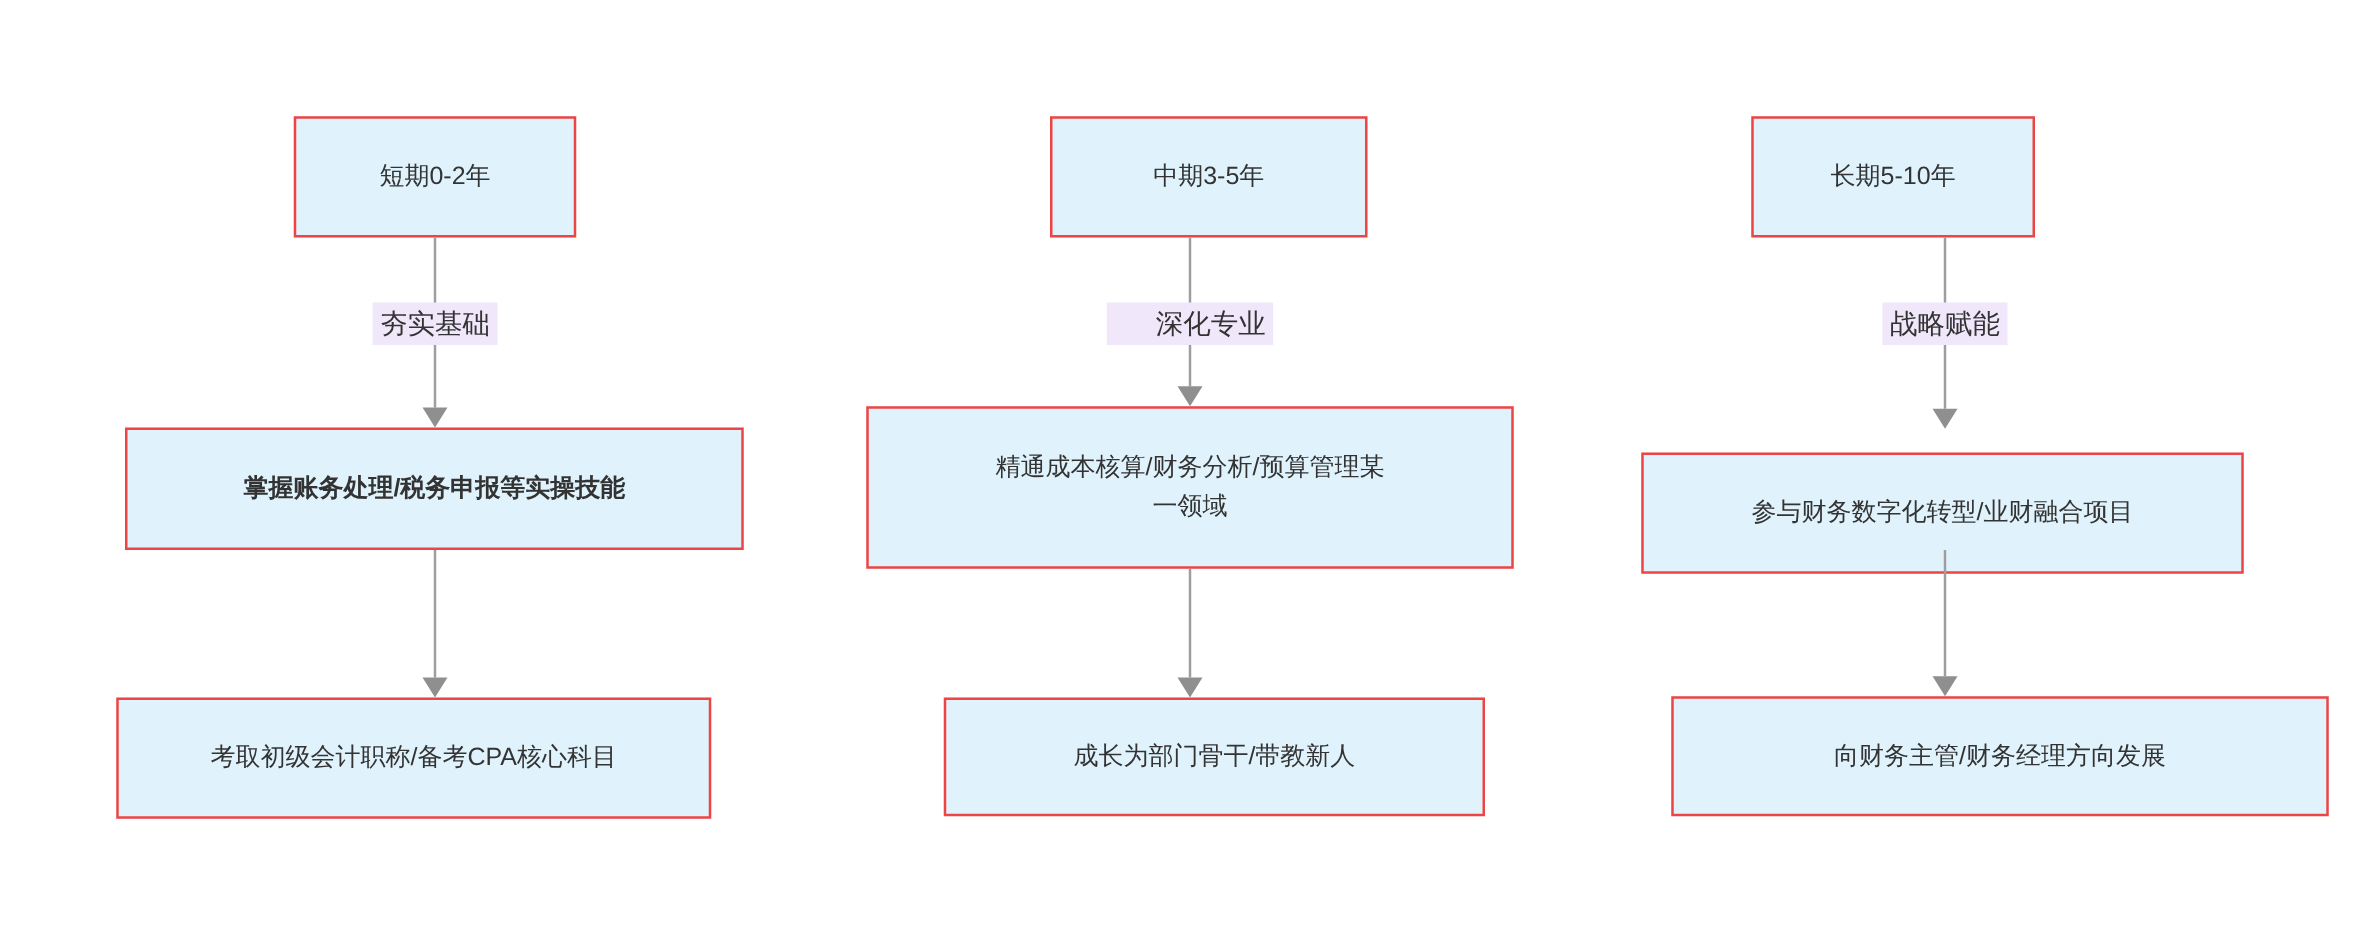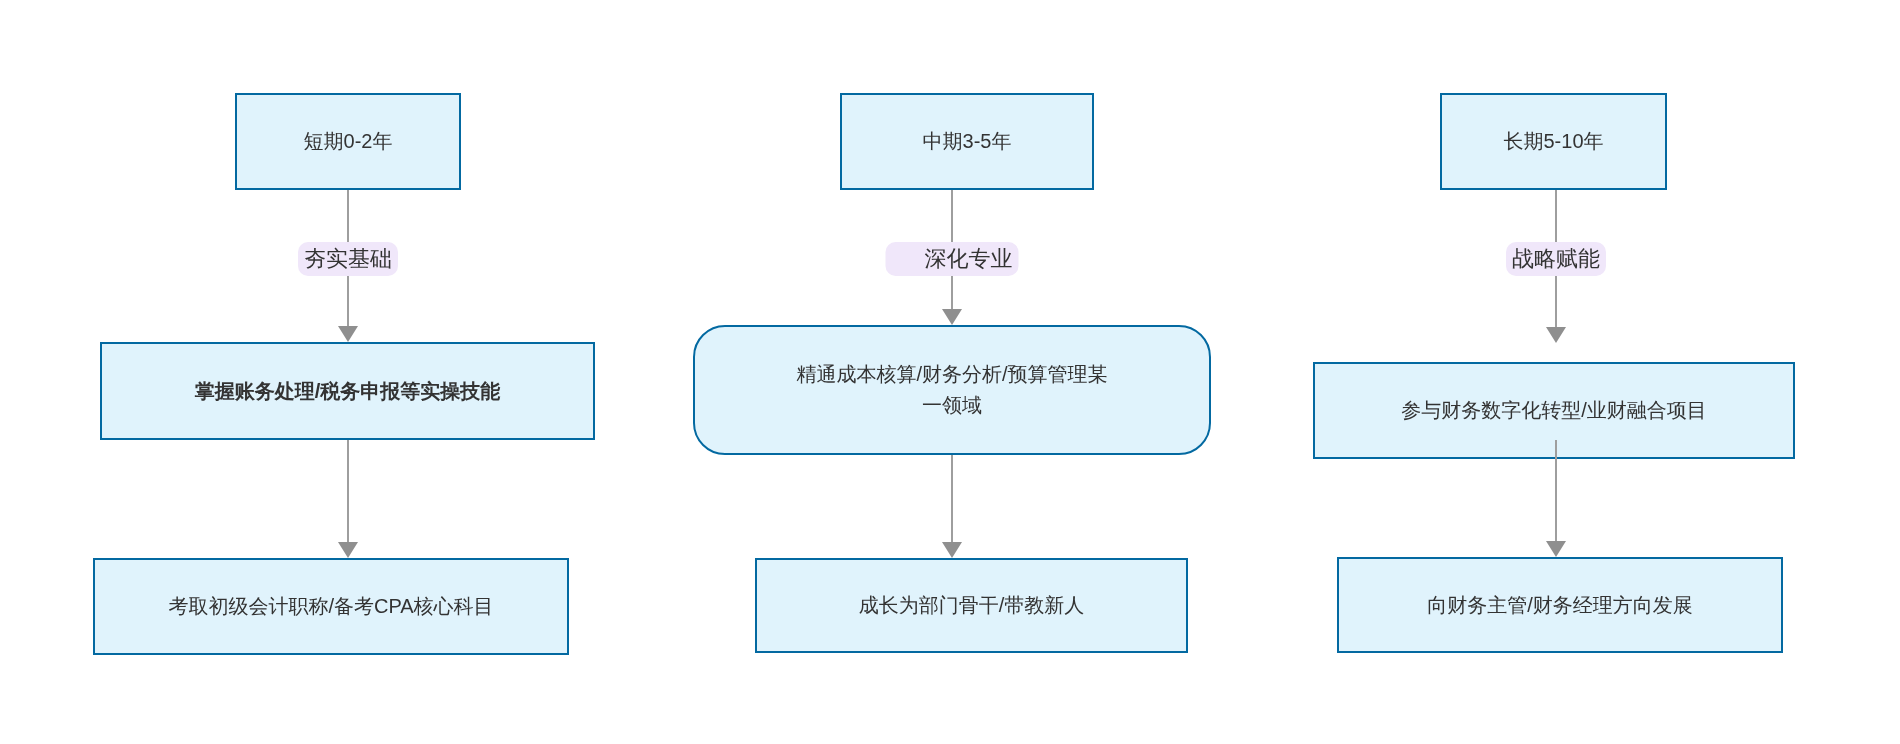--- a/index.html
+++ b/index.html
@@ -7,21 +7,21 @@
     position:relative;
     width:1900px;height:744px;
     background:#ffffff;
     font-family:"Liberation Sans","DejaVu Sans",sans-serif;
     overflow:hidden;
   }
   .node{
     position:absolute;
     box-sizing:border-box;
     background:#e0f3fc;
-    border:2px solid #0369a1;
+    border:2px solid #ef4444;
     color:#333333;
     font-size:20px;
     line-height:1.55;
     display:flex;align-items:center;justify-content:center;
     text-align:center;
     white-space:pre-line;
   }
   .edge-line{position:absolute;width:2px;background:#9e9e9e;}
   .edge-head{
     position:absolute;width:0;height:0;
@@ -30,44 +30,43 @@
     border-top:16px solid #8f8f8f;
   }
   .edge-label{
     position:absolute;
     transform:translateX(-50%);
     background:#f0e7fa;
     color:#333333;
     font-size:22px;
     padding:2px 6px;
     white-space:nowrap;
-    border-radius:10px;
   }
   
   #n-stage-1{left:235px;top:93px;width:226px;height:97px;}
   #n-step1-1{left:100px;top:342px;width:495px;height:98px;font-weight:bold;}
   #n-step2-1{left:93px;top:558px;width:476px;height:97px;}
   #e1a-line{left:347px;top:190px;height:136px;}
   #e1a-head{left:338px;top:326px;}
   #e1b-line{left:347px;top:440px;height:102px;}
   #e1b-head{left:338px;top:542px;}
   #e1-label{left:348px;top:242px;}
   
   #n-stage-2{left:840px;top:93px;width:254px;height:97px;}
-  #n-step1-2{left:693px;top:325px;width:518px;height:130px;border-radius:32px;}
+  #n-step1-2{left:693px;top:325px;width:518px;height:130px;}
   #n-step2-2{left:755px;top:558px;width:433px;height:95px;}
   #e2a-line{left:951px;top:190px;height:119px;}
   #e2a-head{left:942px;top:309px;}
   #e2b-line{left:951px;top:455px;height:87px;}
   #e2b-head{left:942px;top:542px;}
   #e2-label{left:952px;top:242px;padding-left:39px;}
   
-  #n-stage-3{left:1440px;top:93px;width:227px;height:97px;}
+  #n-stage-3{left:1401px;top:93px;width:227px;height:97px;}
   #n-step1-3{left:1313px;top:343px;width:482px;height:97px;margin-top:19px;}
-  #n-step2-3{left:1337px;top:557px;width:446px;height:96px;}
+  #n-step2-3{left:1337px;top:557px;width:526px;height:96px;}
   #e3a-line{left:1555px;top:190px;height:137px;}
   #e3a-head{left:1546px;top:327px;}
   #e3b-line{left:1555px;top:440px;height:101px;}
   #e3b-head{left:1546px;top:541px;}
   #e3-label{left:1556px;top:242px;}
 </style>
 </head>
 <body>
 
 <div id="canvas">

